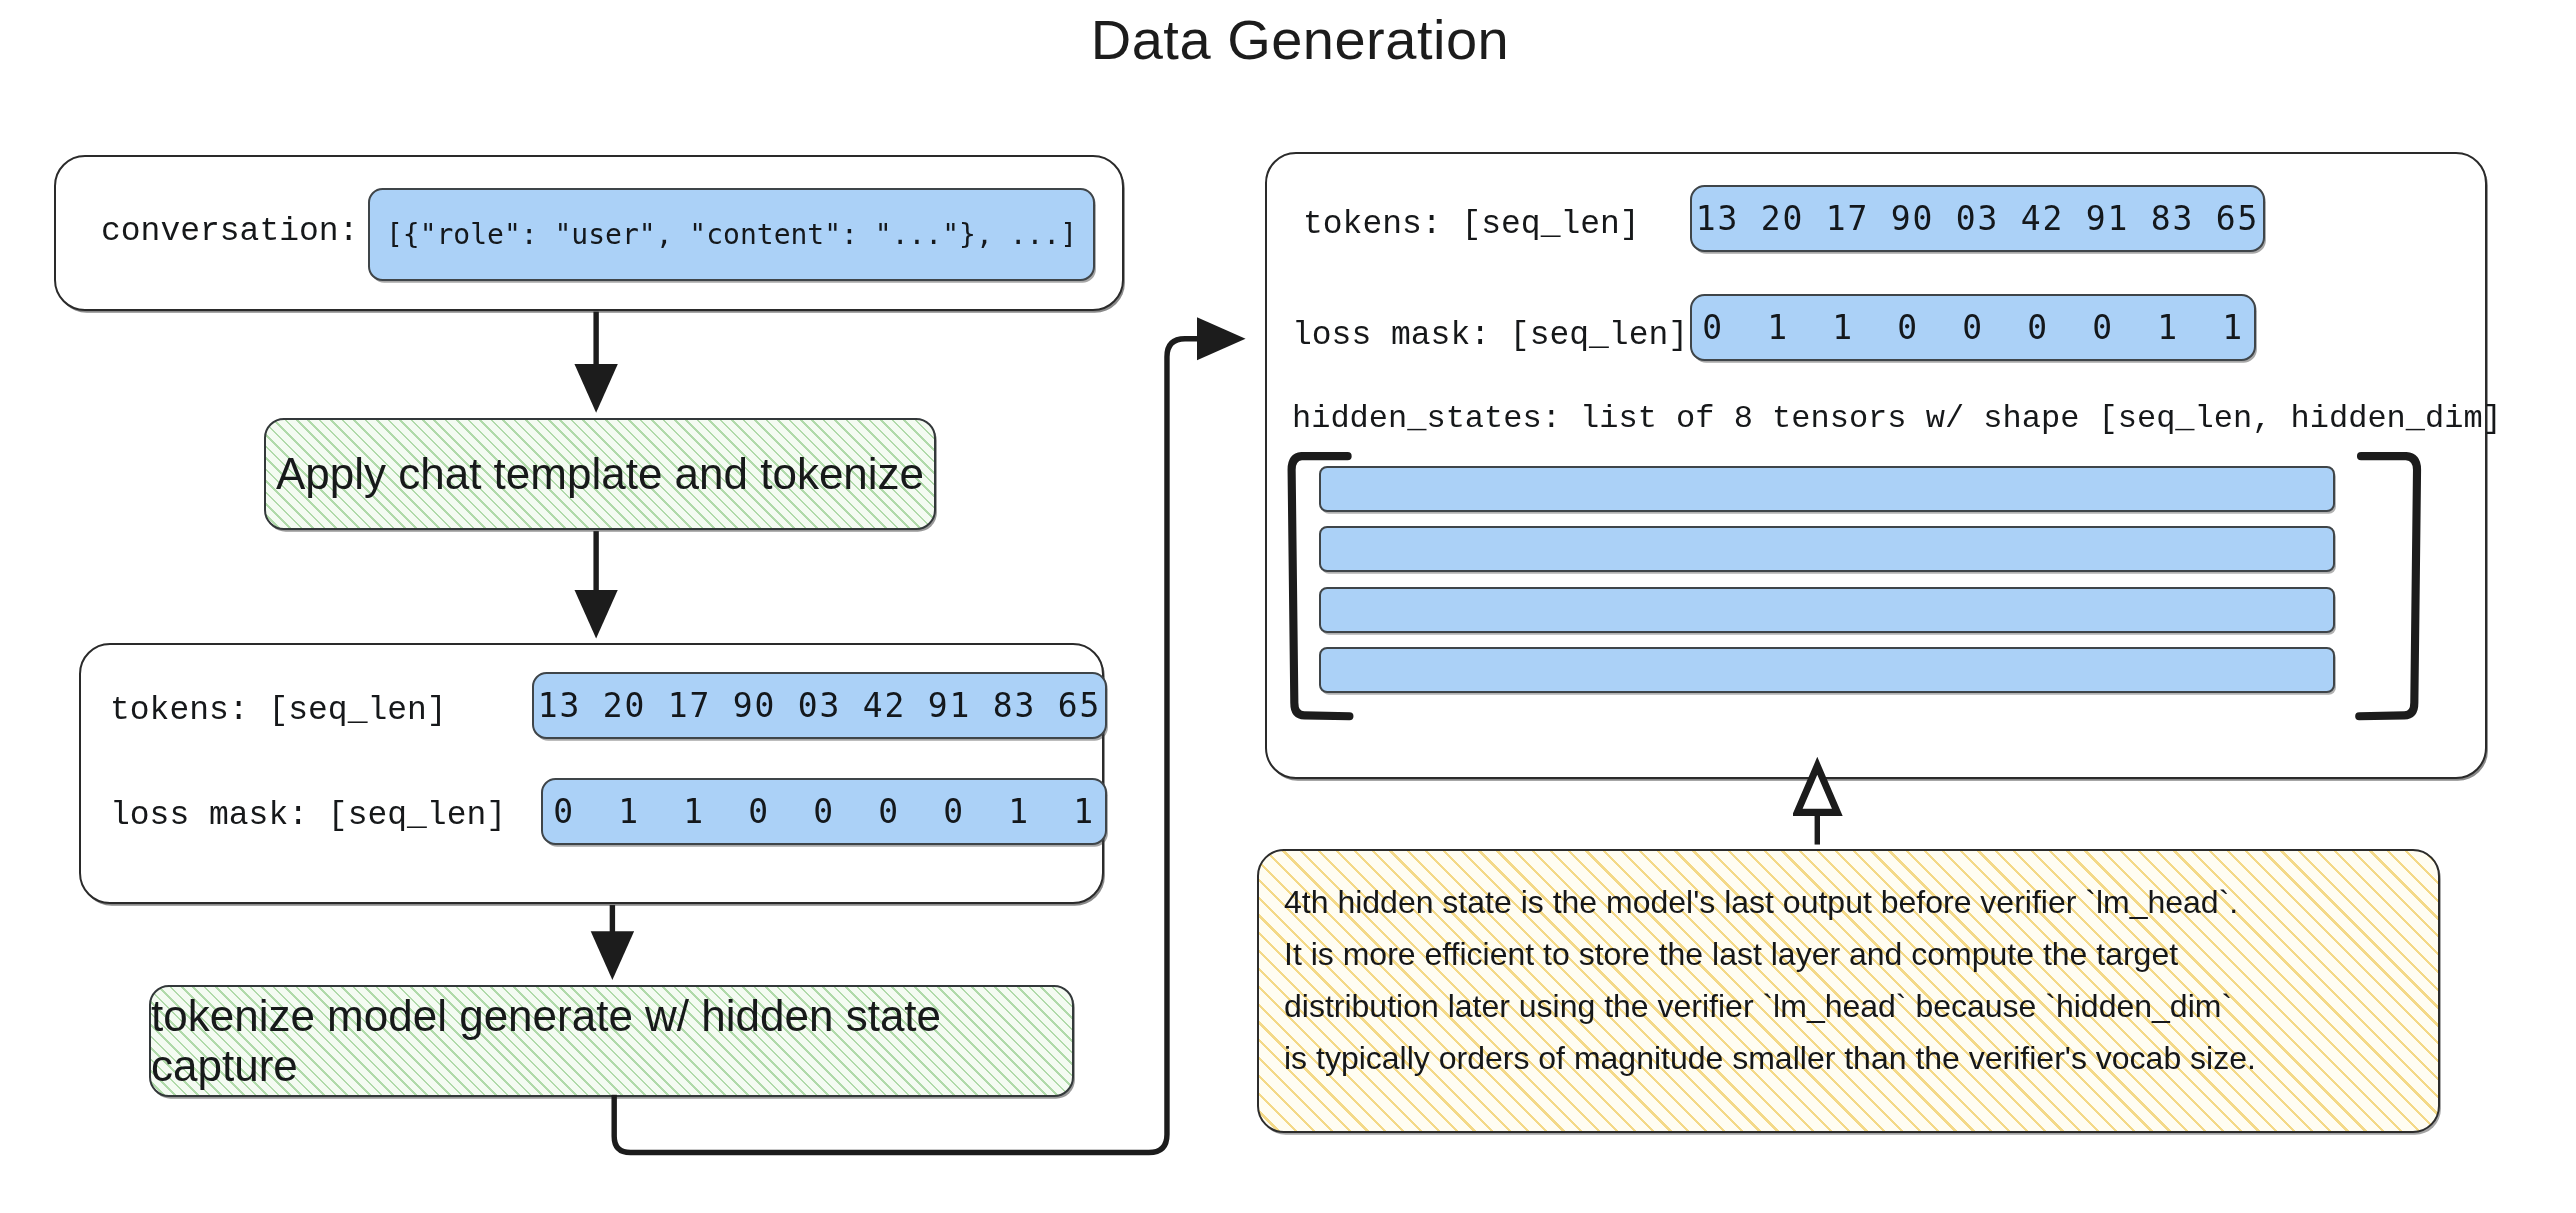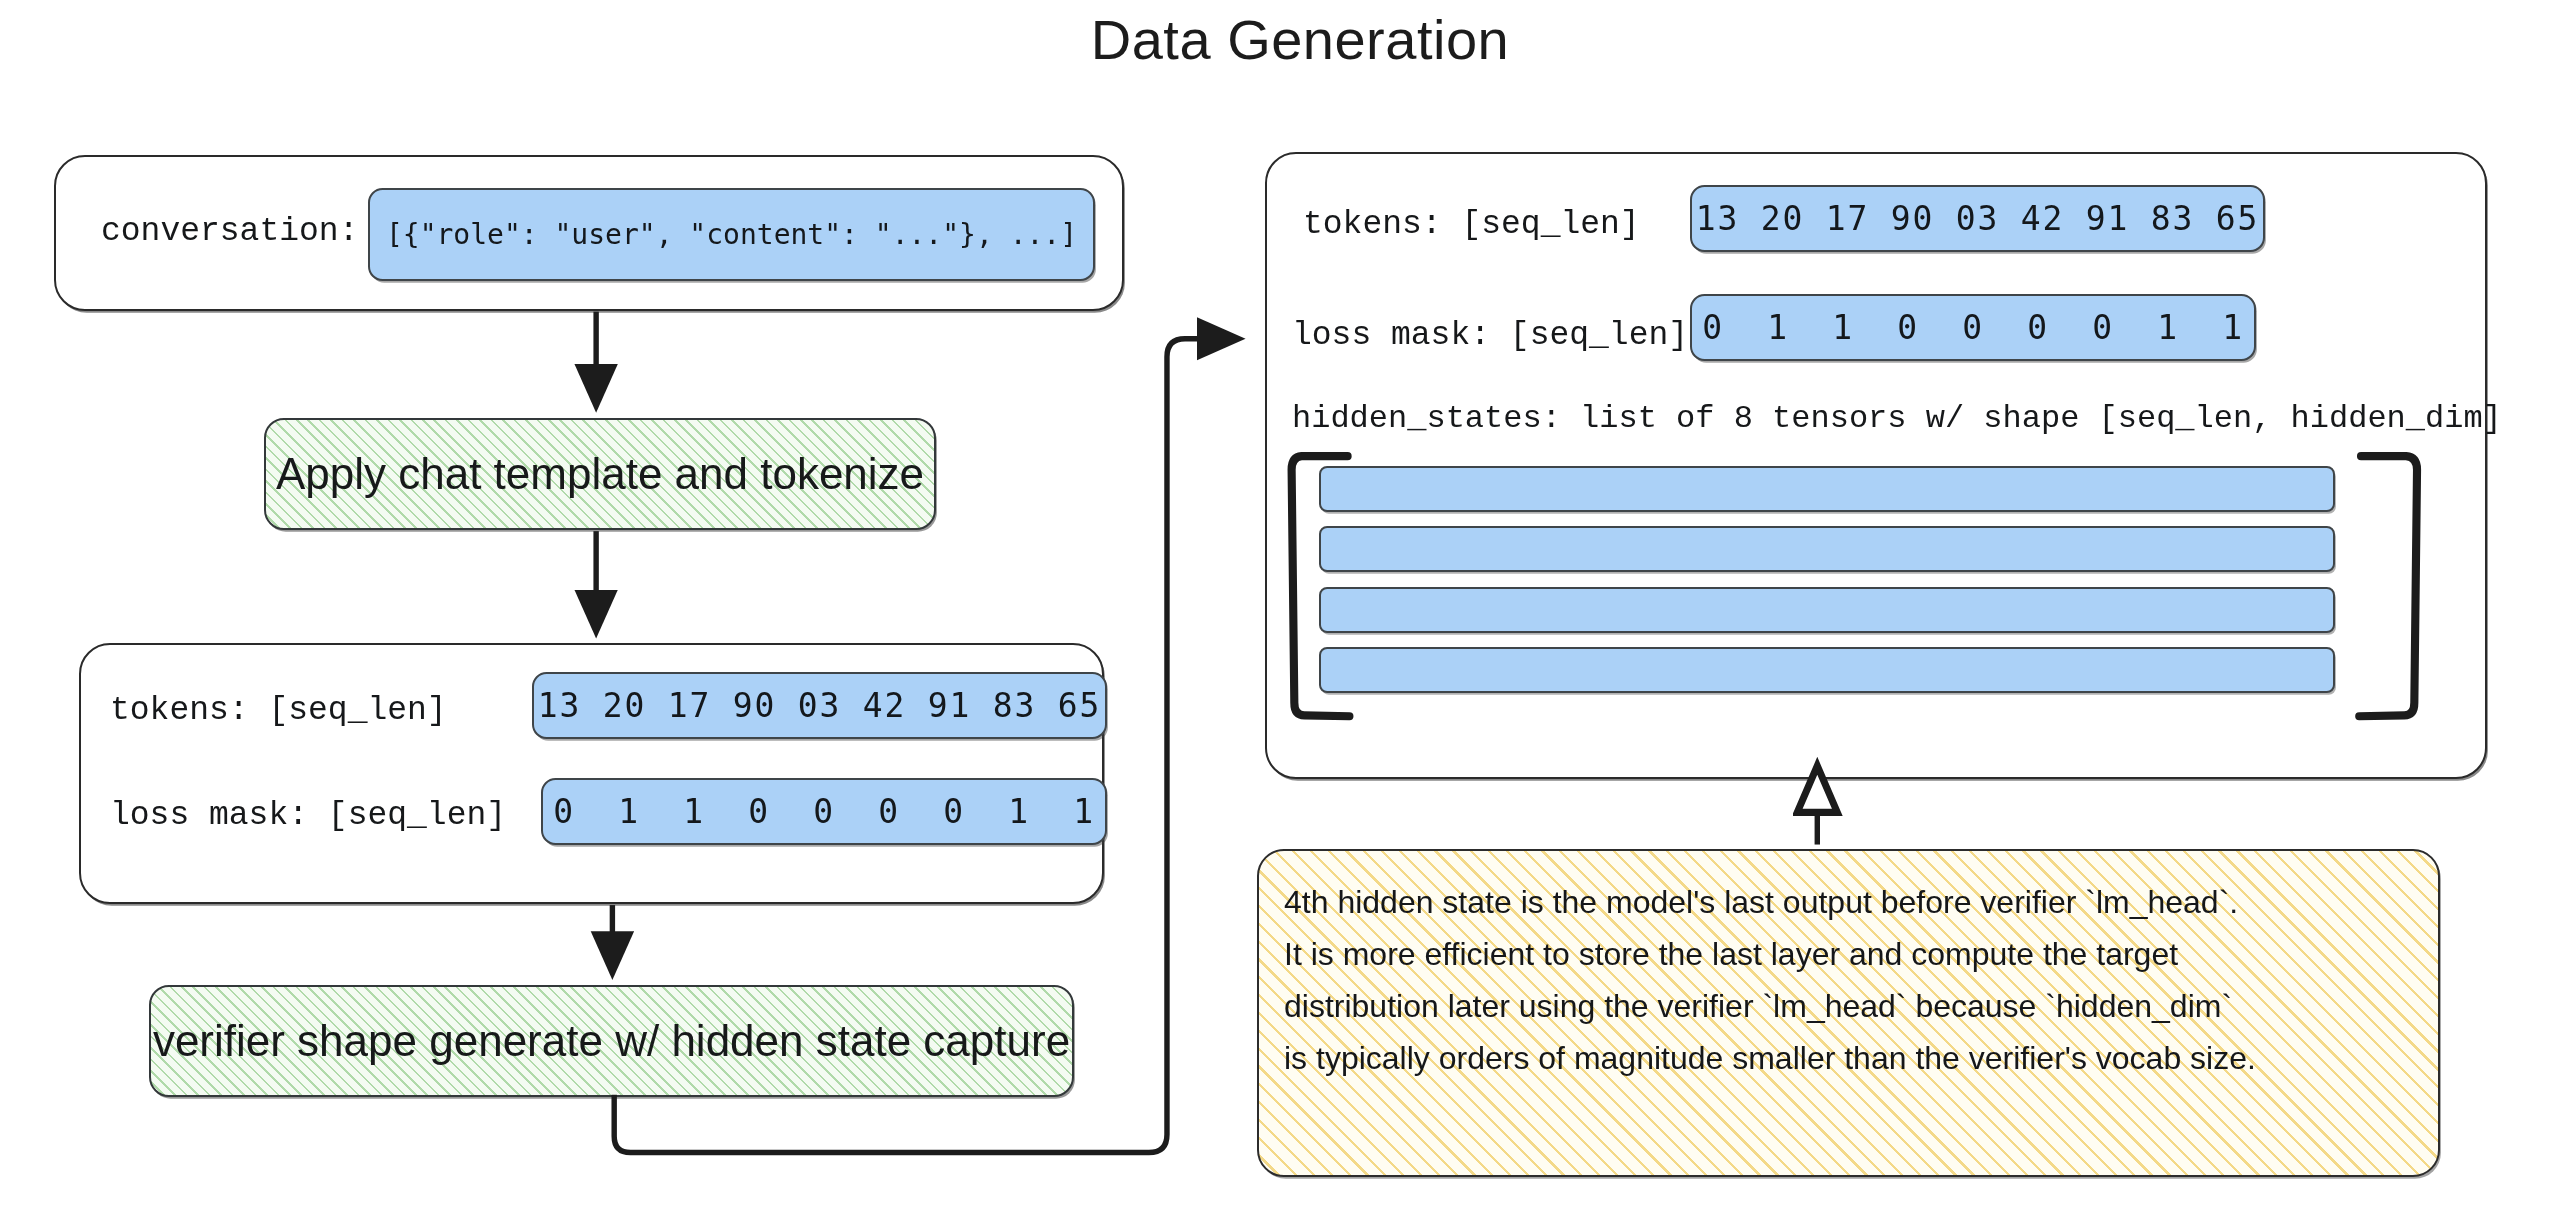--- a/index.html
+++ b/index.html
@@ -79,39 +79,39 @@
 <div class="abs proc" style="left:264px;top:418px;width:668px;height:108px;">Apply chat template and tokenize</div>
 
 <div class="abs panel" style="left:79px;top:643px;width:1021px;height:257px;">
   <div class="abs rowlabel" style="left:29px;top:47px;">tokens: [seq_len]</div>
   <div class="abs chip nums" style="left:412px;top:27px;width:571px;height:63px;">13 20 17 90 03 42 91 83 65</div>
 
   <div class="abs rowlabel" style="left:29px;top:152px;">loss mask: [seq_len]</div>
   <div class="abs chip nums" style="left:421px;top:133px;width:562px;height:63px;">0  1  1  0  0  0  0  1  1</div>
 </div>
 
-<div class="abs proc" style="left:149px;top:985px;width:921px;height:108px;">verifier shape generate w/ hidden state capture</div>
+<div class="abs proc" style="left:149px;top:985px;width:921px;height:108px;">tokenize model generate w/ hidden state capture</div>
 
 <div class="abs panel" style="left:1265px;top:152px;width:1218px;height:623px;">
 
   <div class="abs rowlabel" style="left:36px;top:52px;">tokens: [seq_len]</div>
   <div class="abs chip nums" style="left:384px;top:31px;width:571px;height:63px;">13 20 17 90 03 42 91 83 65</div>
 
   <div class="abs rowlabel" style="left:25px;top:163px;">loss mask: [seq_len]</div>
   <div class="abs chip nums" style="left:384px;top:140px;width:562px;height:63px;">0  1  1  0  0  0  0  1  1</div>
 
   <div class="abs rowlabel" style="left:25px;top:246px;font-size:32px;">hidden_states: list of 8 tensors w/ shape [seq_len, hidden_dim]</div>
 
   <div class="abs tbar" style="left:52px;top:312px;width:1012px;height:42px;"></div>
   <div class="abs tbar" style="left:52px;top:372px;width:1012px;height:42px;"></div>
   <div class="abs tbar" style="left:52px;top:433px;width:1012px;height:42px;"></div>
   <div class="abs tbar" style="left:52px;top:493px;width:1012px;height:42px;"></div>
 </div>
 
-<div class="abs note" style="left:1257px;top:849px;width:1183px;height:328px;">
+<div class="abs note" style="left:1257px;top:849px;width:1183px;height:284px;">
   <p>4th hidden state is the model's last output before verifier `lm_head`.</p>
   <p>It is more efficient to store the last layer and compute the target</p>
   <p>distribution later using the verifier `lm_head` because `hidden_dim`</p>
   <p>is typically orders of magnitude smaller than the verifier's vocab size.</p>
 </div>
 
 <svg class="overlay" viewBox="0 0 2852 1344">
   <defs>
     <marker id="arrowFilled" markerWidth="10" markerHeight="10" refX="7.5" refY="4" orient="auto" markerUnits="strokeWidth">
       <path d="M0,0 L9,4 L0,8 z" fill="#1c1c1c"></path>

